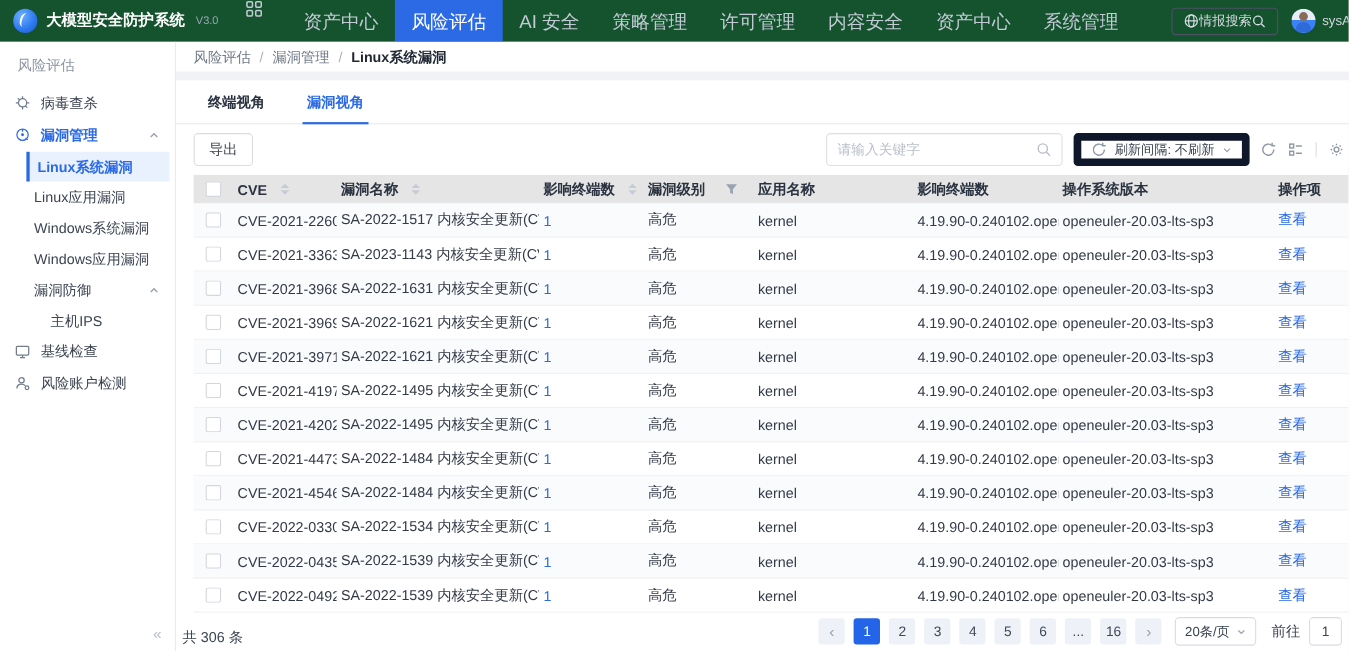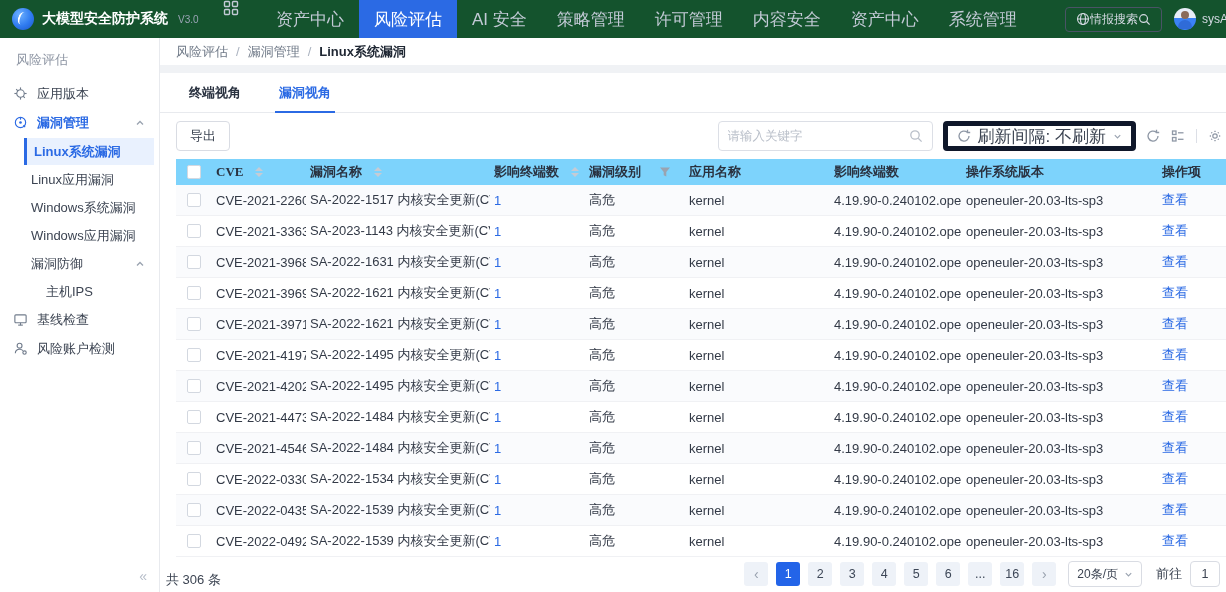--- a/index.html
+++ b/index.html
@@ -60,29 +60,29 @@
 
   .toolbar { display:flex; align-items:center; height:46px; padding:0 4px 0 16px; }
   .btn-export { border:1px solid #d9dce3; border-radius:4px; background:#fff; height:30px; padding:0 13px;
     color:#3c4452; font-size:13px; cursor:pointer; }
   .tool-right { margin-left:auto; display:flex; align-items:center; gap:10px; }
   .search-box { width:215px; height:30px; border:1px solid #dcdfe6; border-radius:4px; display:flex;
     align-items:center; padding:0 9px; gap:8px; background:#fff; }
   .search-box input { border:none; outline:none; flex:1; font-size:12.5px; color:#333a47; min-width:0;
     font-family:inherit; }
   .search-box input::placeholder { color:#b9bfc9; }
-  .refresh-group { height:30px; border:5px solid #0f172a; border-radius:4px; display:flex; align-items:center;
-    padding:0 9px; gap:7px; color:#3c4452; font-size:17px; cursor:pointer; background:#fff; white-space:nowrap; }
+  .refresh-group { height:30px; border:7px solid #0f172a; border-radius:4px; display:flex; align-items:center;
+    padding:0 9px; gap:7px; color:#3c4452; font-size:12px; cursor:pointer; background:#fff; white-space:nowrap; }
   .icon-gray { color:#8f98a6; width:14px; height:14px; flex:0 0 auto; }
   .tool-icons { display:flex; align-items:center; gap:11px; color:#8f98a6; }
   .tool-sep { width:1px; height:14px; background:#dcdfe6; }
 
   
   .thead, .trow { display:flex; align-items:center; }
-  .thead { height:26px; background:#7dd3fc; color:#2a3240; font-weight:bold;font-family:Liberation Serif, serif; }
+  .thead { height:26px; background:#e5e5e5; color:#2a3240; font-weight:bold; }
   .trow { height:31px; border-bottom:1px solid #f0f1f4; }
   .trow:nth-child(odd) { background:#fafbfd; }
   .td, .th { padding-left:4px; white-space:nowrap; overflow:hidden; display:flex; align-items:center; }
   .c0 { width:36px; justify-content:center; padding-left:0; flex:0 0 auto; }
   .c1 { width:94px; flex:0 0 auto; }
   .c2 { width:184px; flex:0 0 auto; }
   .c3 { width:95px; flex:0 0 auto; }
   .c4 { width:100px; flex:0 0 auto; }
   .c5 { width:145px; flex:0 0 auto; }
   .c6 { width:132px; flex:0 0 auto; }
@@ -164,21 +164,21 @@
   <div class="side-item">
     <svg class="s-icon" viewBox="0 0 16 16" fill="none" stroke="currentColor" stroke-width="1.2">
       <circle cx="8" cy="8" r="4"></circle>
         <line x1="8" y1="1.5" x2="8" y2="4"></line>
         <line x1="8" y1="12" x2="8" y2="14.5"></line>
       <line x1="1.5" y1="8" x2="4" y2="8"></line>
         <line x1="12" y1="8" x2="14.5" y2="8"></line>
       <line x1="3.4" y1="3.4" x2="5.2" y2="5.2"></line>
         <line x1="10.8" y1="10.8" x2="12.6" y2="12.6"></line>
     </svg>
-    <span>应用版本</span>
+    <span>病毒查杀</span>
   </div>
 
   <div class="side-item parent-active">
     <svg class="s-icon" viewBox="0 0 16 16" fill="none" stroke="currentColor" stroke-width="1.2">
       <circle cx="8" cy="8" r="5.5"></circle>
         <circle cx="8" cy="8" r="1.4" fill="currentColor" stroke="none"></circle>
         <line x1="8" y1="2.5" x2="8" y2="5"></line>
         <line x1="11" y1="11" x2="13" y2="13"></line>
     </svg>
     <span>漏洞管理</span>

